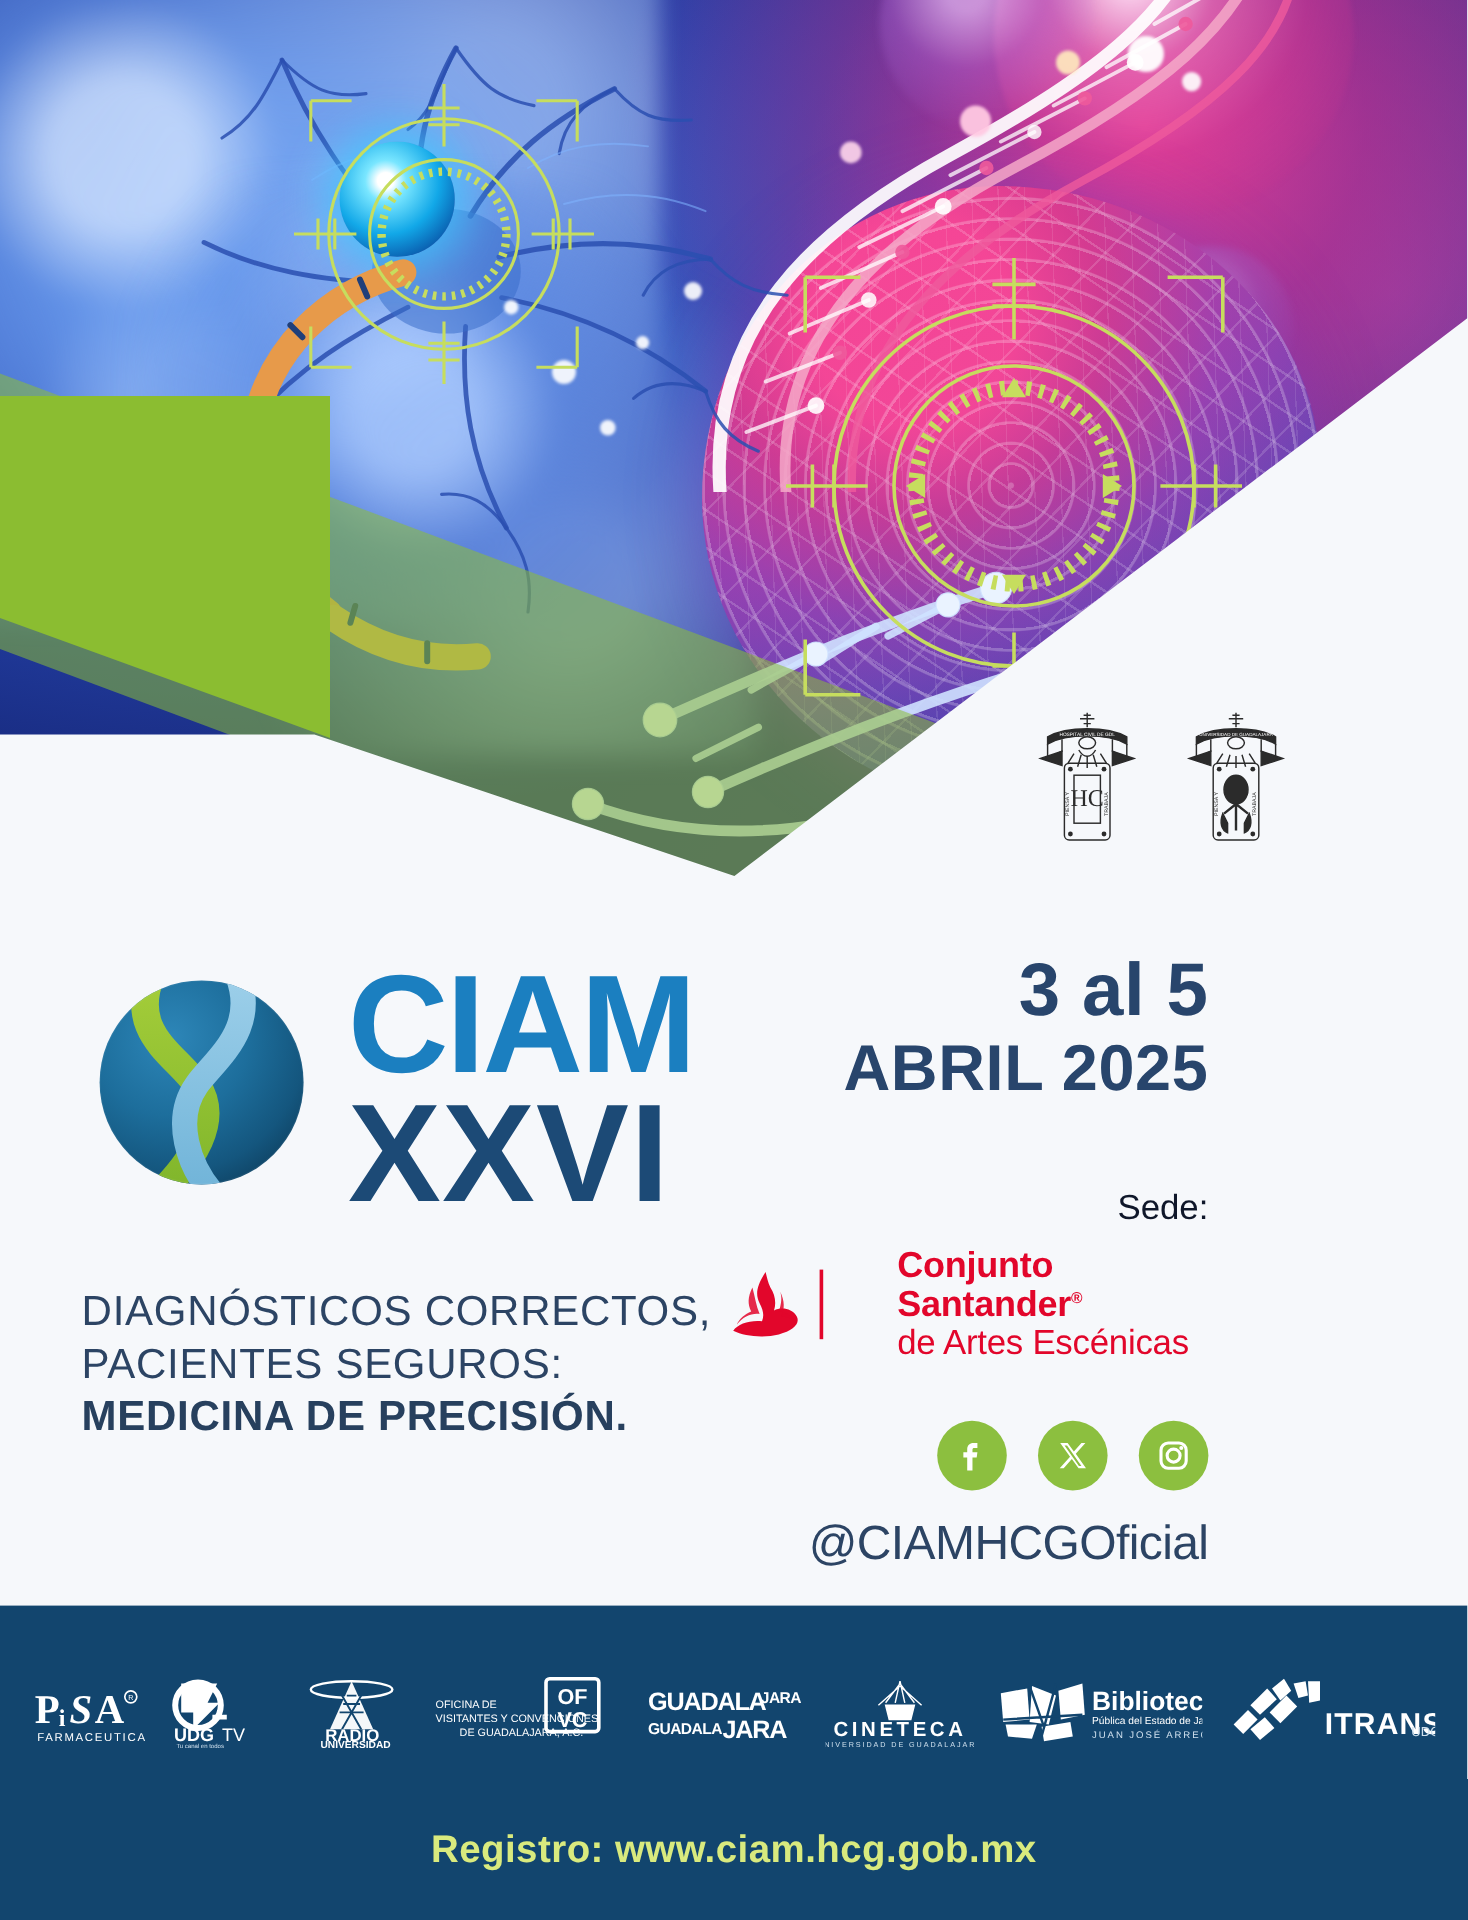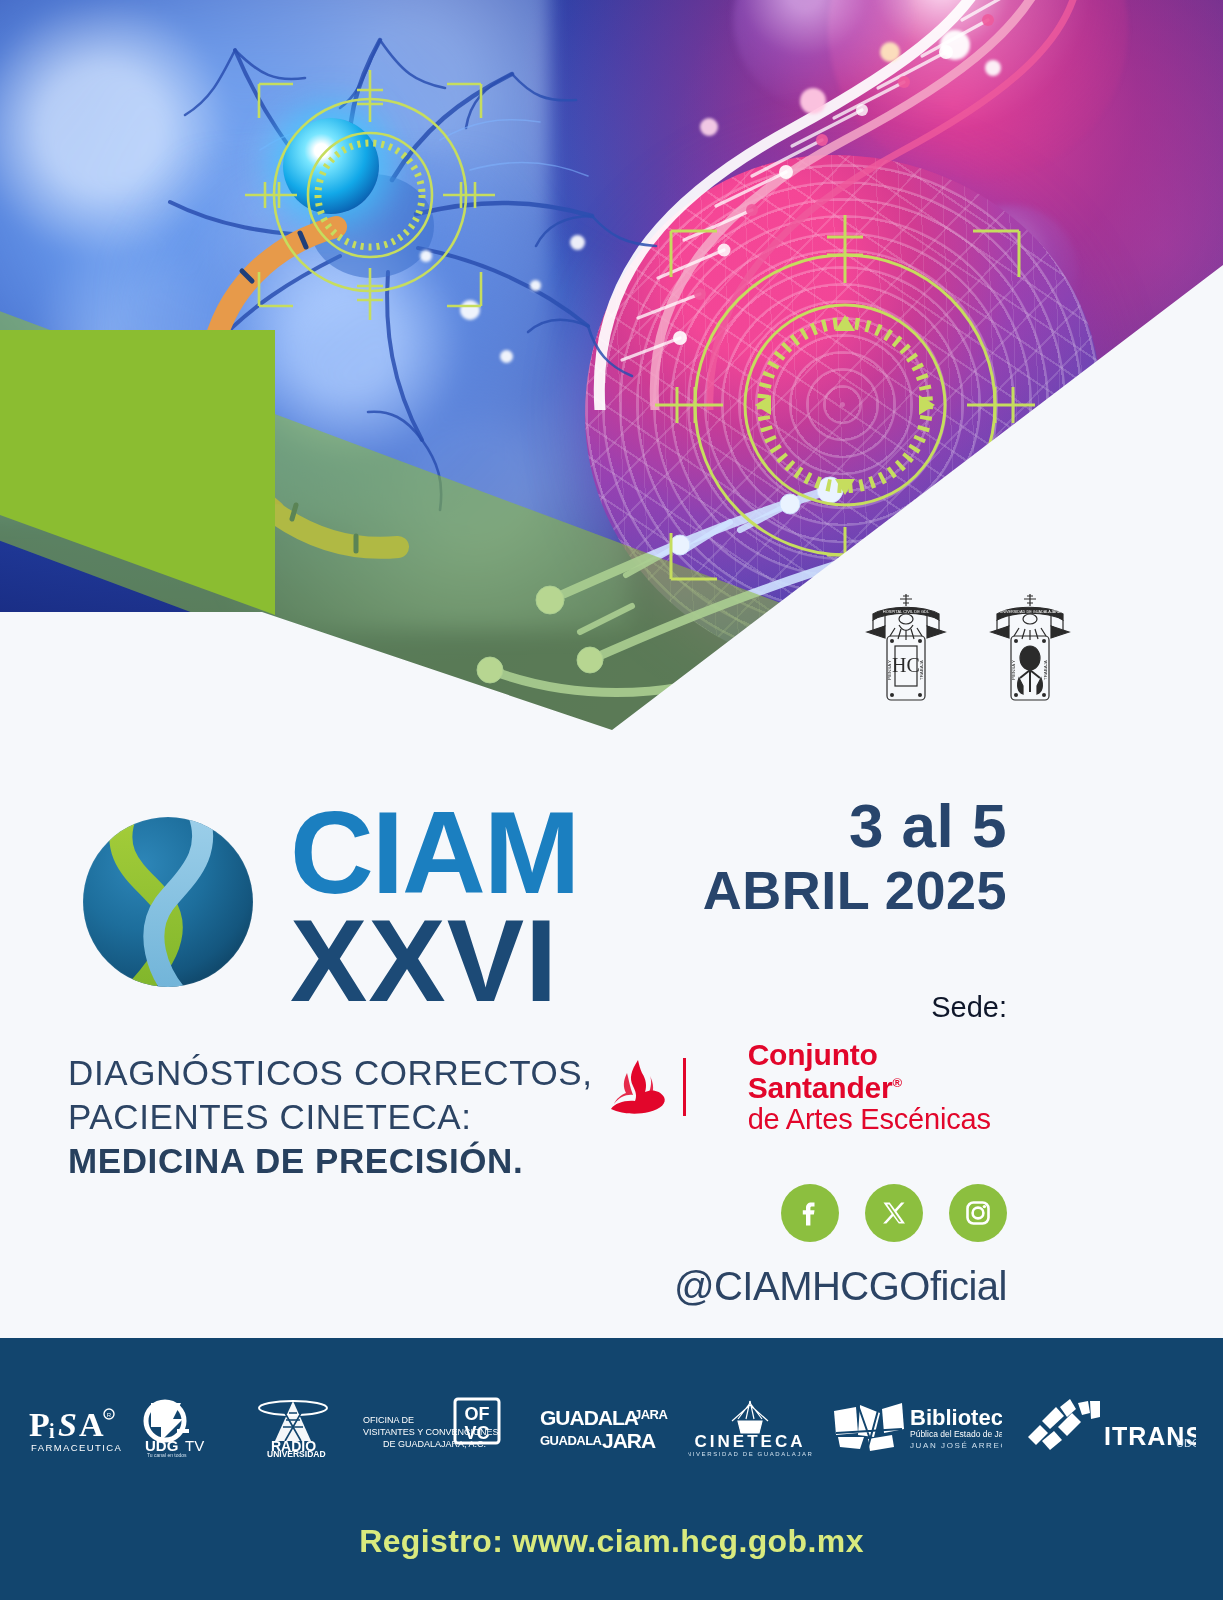--- a/index.html
+++ b/index.html
@@ -138,21 +138,21 @@
   .globe svg{width:100%;height:100%;display:block;}
   .wordmark{padding-top:4px;}
   .ciam{
     font-size:116px;line-height:.86;font-weight:700;letter-spacing:-2px;
     color:#1b7fc0;font-family:"Liberation Sans", sans-serif;
   }
   .xxvi{
     font-size:116px;line-height:.92;font-weight:700;letter-spacing:1px;
     color:#1c4a76;font-family:"Liberation Sans", sans-serif;margin-top:4px;
   }
-  .tagline{position:absolute;left:68px;top:306px;width:600px;color:#2c4464;}
+  .tagline{position:absolute;left:68px;top:326px;width:600px;color:#2c4464;}
   .tagline div{font-size:35px;line-height:1.25;letter-spacing:.6px;font-weight:400;}
   .tagline .bold{font-weight:700;color:#27405e;}
 
   
   .right-col{position:absolute;right:72px;top:20px;width:400px;text-align:right;}
   .date-top{
     font-size:62px;font-weight:700;color:#28456c;letter-spacing:.5px;line-height:1.05;margin-top:28px;
   }
   .date-bottom{
     font-size:54px;font-weight:700;color:#28456c;letter-spacing:.5px;line-height:1.2;
@@ -471,21 +471,21 @@
         </svg>
       </div>
       <div class="wordmark">
         <div class="ciam">CIAM</div>
         <div class="xxvi">XXVI</div>
       </div>
     </div>
 
     <div class="tagline">
       <div>DIAGNÓSTICOS CORRECTOS,</div>
-      <div>PACIENTES CINETECA:</div>
+      <div>PACIENTES SEGUROS:</div>
       <div class="bold">MEDICINA DE PRECISIÓN.</div>
     </div>
 
     <div class="right-col">
       <div class="date-top">3 al 5</div>
       <div class="date-bottom">ABRIL 2025</div>
 
       <div class="sede-label">Sede:</div>
 
       <div class="venue">

